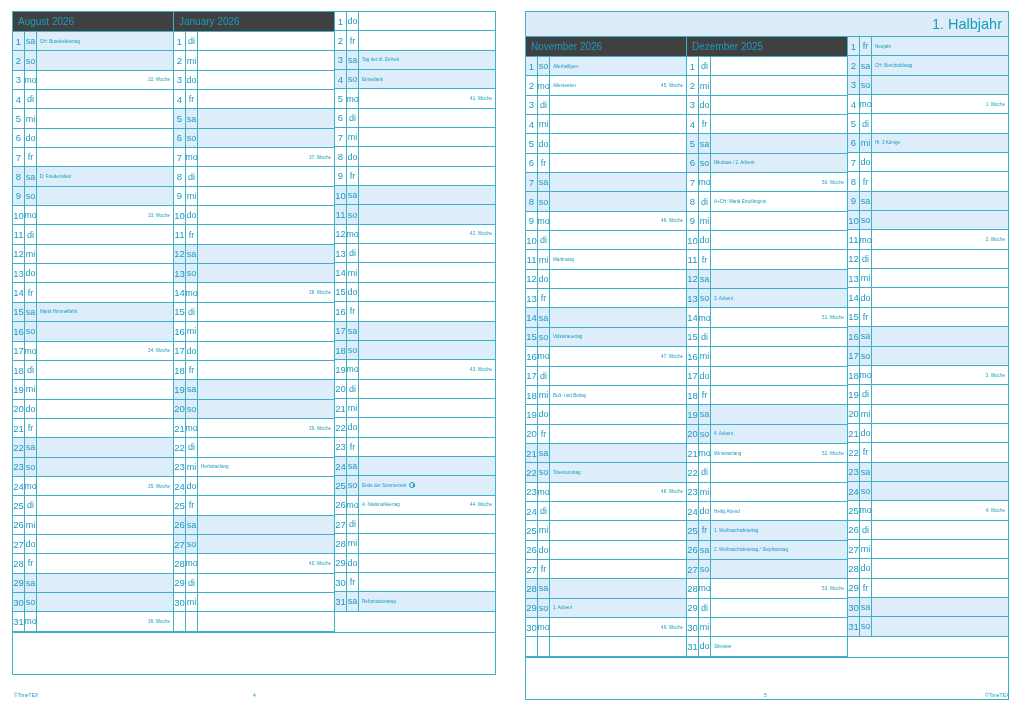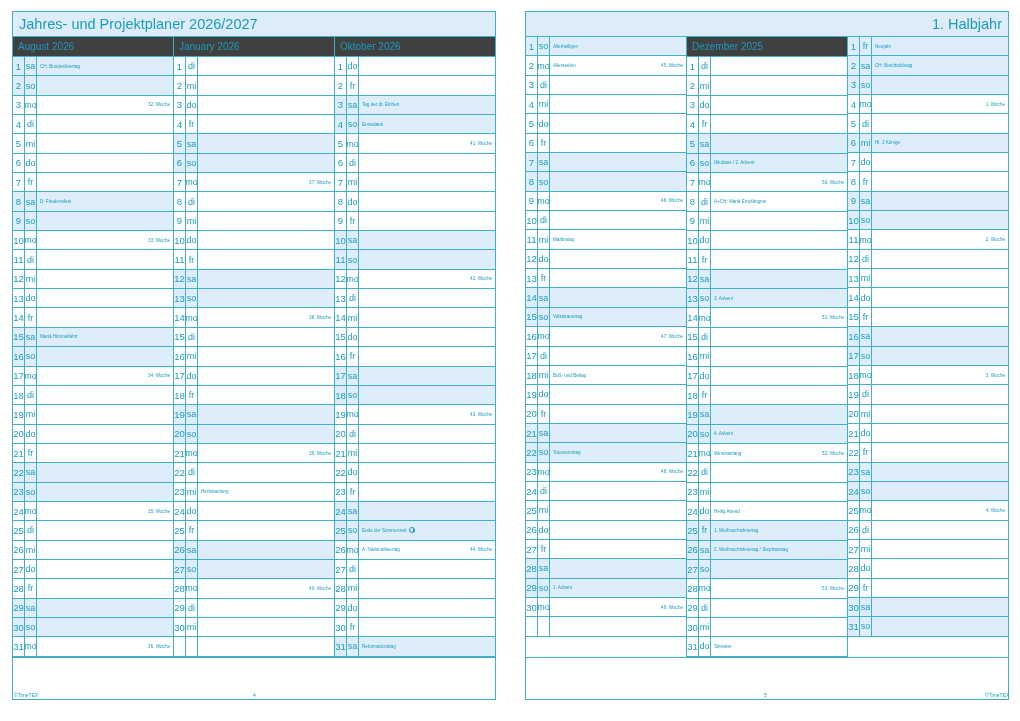--- a/index.html
+++ b/index.html
@@ -33,21 +33,20 @@
 
   .notes { height: 42px; border-top: 1.5px solid #3fb0c8; }
 
   .footer { position: absolute; top: 692px; font-size: 5px; color: #1a9bbf; }
 </style>
 </head>
 <body>
 
 <div class="page left">
   <div class="frame">
-    <div class="titlebar">Jahres- und Projektplaner 2026/2027</div>
     <div class="months">
         <div class="month">
           <div class="month-head">August 2026</div>
           <div class="row shade">
             <div class="num">1</div>
             <div class="wd">sa</div>
             <div class="txt">
               <span class="hol">
                 <span>CH: Bundesfeiertag</span>
               </span>
@@ -662,21 +661,20 @@
             <div class="wd"></div>
             <div class="txt">
               <span class="hol">
                 <span></span>
               </span>
               <span class="wk"></span>
             </div>
           </div>
         </div>
         <div class="month">
-          <div class="month-head">Oktober 2026</div>
           <div class="row">
             <div class="num">1</div>
             <div class="wd">do</div>
             <div class="txt">
               <span class="hol">
                 <span></span>
               </span>
               <span class="wk"></span>
             </div>
           </div>
@@ -987,20 +985,21 @@
   </div>
 </div>
 <div class="footer" style="left:14px">©TimeTEX</div>
 <div class="footer" style="left:253px">4</div>
 
 <div class="page right">
   <div class="frame">
     <div class="titlebar">1. Halbjahr</div>
     <div class="months">
         <div class="month">
+          <div class="month-head">November 2026</div>
           <div class="row shade">
             <div class="num">1</div>
             <div class="wd">so</div>
             <div class="txt">
               <span class="hol">
                 <span>Allerheiligen</span>
               </span>
               <span class="wk"></span>
             </div>
           </div>

